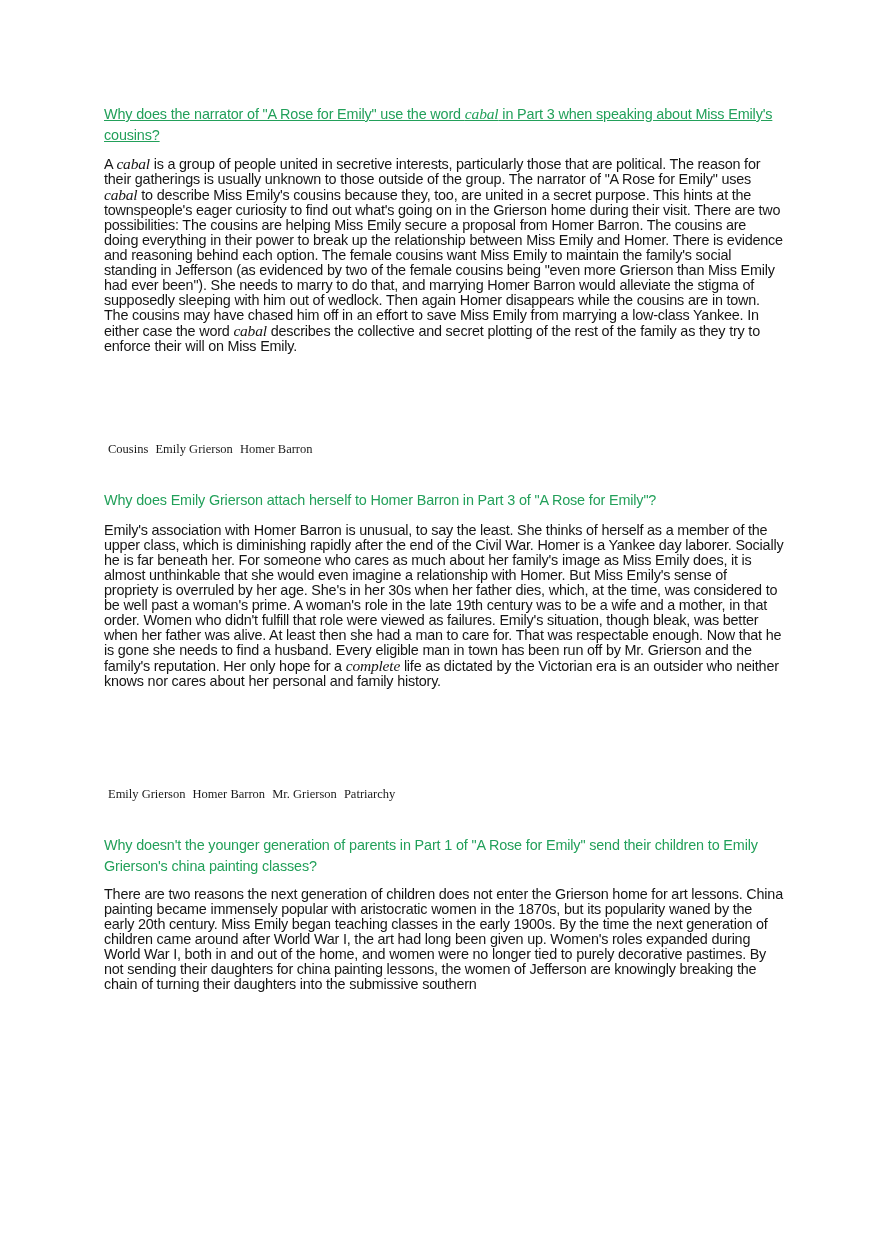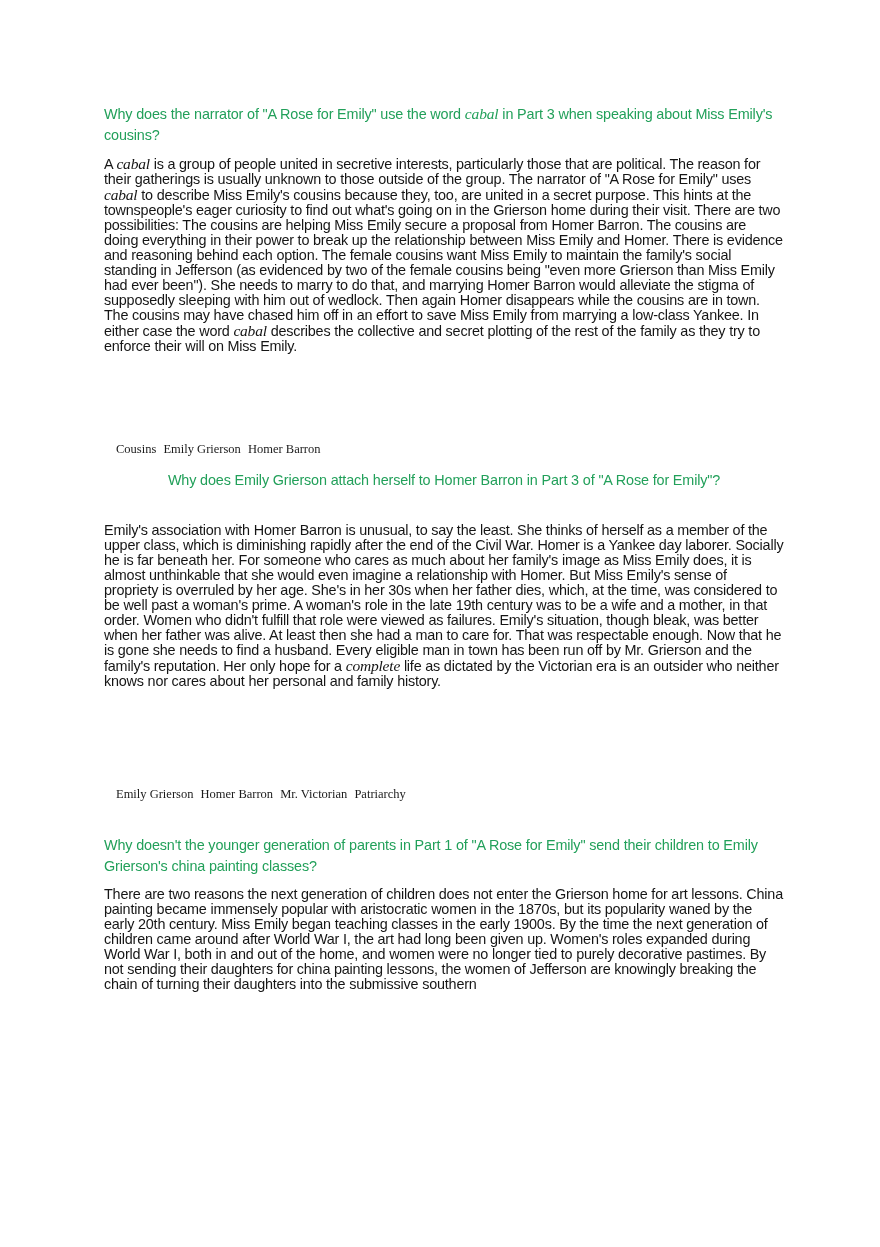--- a/index.html
+++ b/index.html
@@ -12,49 +12,49 @@
     letter-spacing: -0.15px; margin: 0; font-weight: normal;
   }
   .answer {
     position: absolute; left: 0; width: 680px;
     font-family: "Liberation Sans", sans-serif;
     color: #151515; font-size: 14.4px; line-height: 15px;
     letter-spacing: -0.2px; margin: 0;
   }
   .answer em, .question em { font-family: "Liberation Serif", serif; font-style: italic; font-size: 15.5px; }
   .tags {
-    position: absolute; left: 12px;
+    position: absolute; left: 4px;
     font-family: "Liberation Serif", serif;
     color: #1a1a1a; font-size: 12.5px; line-height: 16px;
   }
   .tag { margin-right: 4px; }
 </style>
 </head>
 <body>
 
 <div class="page">
 
-  <h2 class="question" style="top:103px;"><span>Why does the narrator of "A Rose for Emily" use the word </span><em>cabal</em><span> in Part 3 when speaking about Miss Emily's cousins?</span></h2>
+  <h2 class="question" style="top:103px;text-decoration:underline;"><span>Why does the narrator of "A Rose for Emily" use the word </span><em>cabal</em><span> in Part 3 when speaking about Miss Emily's cousins?</span></h2>
 
   <p class="answer" style="top:156px;"><span>A </span><em>cabal</em><span> is a group of people united in secretive interests, particularly those that are political. The reason for their gatherings is usually unknown to those outside of the group. The narrator of "A Rose for Emily" uses </span><em>cabal</em><span> to describe Miss Emily's cousins because they, too, are united in a secret purpose. This hints at the townspeople's eager curiosity to find out what's going on in the Grierson home during their visit. There are two possibilities: The cousins are helping Miss Emily secure a proposal from Homer Barron. The cousins are doing everything in their power to break up the relationship between Miss Emily and Homer. There is evidence and reasoning behind each option. The female cousins want Miss Emily to maintain the family's social standing in Jefferson (as evidenced by two of the female cousins being "even more Grierson than Miss Emily had ever been"). She needs to marry to do that, and marrying Homer Barron would alleviate the stigma of supposedly sleeping with him out of wedlock. Then again Homer disappears while the cousins are in town. The cousins may have chased him off in an effort to save Miss Emily from marrying a low-class Yankee. In either case the word </span><em>cabal</em><span> describes the collective and secret plotting of the rest of the family as they try to enforce their will on Miss Emily.</span></p>
 
   <div class="tags" style="top:441px;">
     <span class="tag">Cousins</span>
     <span class="tag">Emily Grierson</span>
     <span class="tag">Homer Barron</span>
   </div>
 
-  <h2 class="question" style="top:470px;text-align:center;"><span>Why does Emily Grierson attach herself to Homer Barron in Part 3 of "A Rose for Emily"?</span></h2>
+  <h2 class="question" style="top:490px;"><span>Why does Emily Grierson attach herself to Homer Barron in Part 3 of "A Rose for Emily"?</span></h2>
 
   <p class="answer" style="top:523px;"><span>Emily's association with Homer Barron is unusual, to say the least. She thinks of herself as a member of the upper class, which is diminishing rapidly after the end of the Civil War. Homer is a Yankee day laborer. Socially he is far beneath her. For someone who cares as much about her family's image as Miss Emily does, it is almost unthinkable that she would even imagine a relationship with Homer. But Miss Emily's sense of propriety is overruled by her age. She's in her 30s when her father dies, which, at the time, was considered to be well past a woman's prime. A woman's role in the late 19th century was to be a wife and a mother, in that order. Women who didn't fulfill that role were viewed as failures. Emily's situation, though bleak, was better when her father was alive. At least then she had a man to care for. That was respectable enough. Now that he is gone she needs to find a husband. Every eligible man in town has been run off by Mr. Grierson and the family's reputation. Her only hope for a </span><em>complete</em><span> life as dictated by the Victorian era is an outsider who neither knows nor cares about her personal and family history.</span></p>
 
   <div class="tags" style="top:786px;">
     <span class="tag">Emily Grierson</span>
     <span class="tag">Homer Barron</span>
-    <span class="tag">Mr. Victorian</span>
+    <span class="tag">Mr. Grierson</span>
     <span class="tag">Patriarchy</span>
   </div>
 
   <h2 class="question" style="top:835px;"><span>Why doesn't the younger generation of parents in Part 1 of "A Rose for Emily" send their children to Emily Grierson's china painting classes?</span></h2>
 
   <p class="answer" style="top:887px;"><span>There are two reasons the next generation of children does not enter the Grierson home for art lessons. China painting became immensely popular with aristocratic women in the 1870s, but its popularity waned by the early 20th century. Miss Emily began teaching classes in the early 1900s. By the time the next generation of children came around after World War I, the art had long been given up. Women's roles expanded during World War I, both in and out of the home, and women were no longer tied to purely decorative pastimes. By not sending their daughters for china painting lessons, the women of Jefferson are knowingly breaking the chain of turning their daughters into the submissive southern</span></p>
 
 </div>
 
 </body></html>

